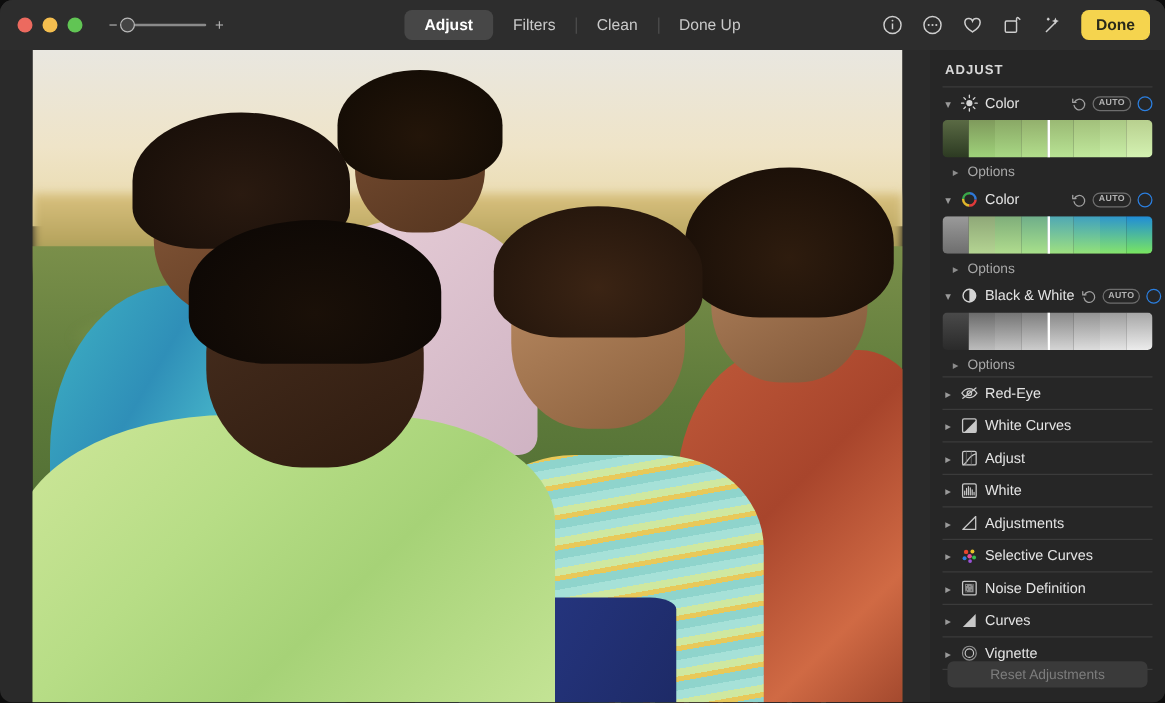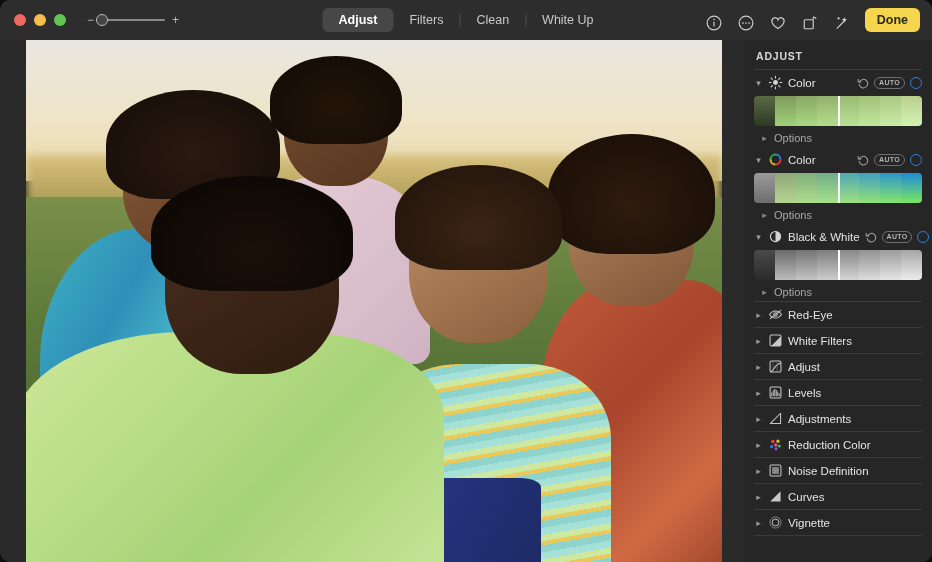--- a/index.html
+++ b/index.html
@@ -46,21 +46,21 @@
   .seg {
     font-size: 12.5px; color: #c9c9c9;
     padding: 4px 16px; border-radius: 6px;
     line-height: 16px; white-space: nowrap;
   }
   .seg.active { background: #474747; color: #fff; font-weight: 600; }
   .segdiv { width: 1px; height: 13px; background: #4e4e4e; }
 
   .toolbar-right {
     position: absolute; right: 12px;
-    display: flex; align-items: flex-end; gap: 14px;
+    display: flex; align-items: center; gap: 14px;
   }
   .ticon { width: 18px; height: 18px; color: #cdcdcd; display: block; }
   .done-btn {
     background: #f5d44e; color: #2a2a1a;
     font-size: 12.5px; font-weight: 600;
     padding: 4px 12px; border-radius: 6px;
     border: none; line-height: 16px;
   }
 
   
@@ -233,21 +233,21 @@
       </div>
       <span class="zsign">+</span>
     </div>
 
     <div class="segmented">
       <div class="seg active">Adjust</div>
       <div class="seg">Filters</div>
       <div class="segdiv"></div>
       <div class="seg">Clean</div>
       <div class="segdiv"></div>
-      <div class="seg">White Up</div>
+      <div class="seg">Done Up</div>
     </div>
 
     <div class="toolbar-right">
       <svg class="ticon" viewBox="0 0 20 20" fill="none" stroke="currentColor" stroke-width="1.3">
         <circle cx="10" cy="10" r="7.6"></circle>
           <path d="M10 8.6v5.2"></path>
           <circle cx="10" cy="6.1" r=".85" fill="currentColor" stroke="none"></circle>
       </svg>
       <svg class="ticon" viewBox="0 0 20 20" fill="none" stroke="currentColor" stroke-width="1.3">
         <circle cx="10" cy="10" r="7.6"></circle>
@@ -406,42 +406,42 @@
       <span class="adj-label">Red-Eye</span>
     </div>
     <div class="hr"></div>
 
     <div class="adj-row">
       <span class="chev">▸</span>
       <svg class="adj-icon" viewBox="0 0 16 16">
         <rect x="2.2" y="2.2" width="11.6" height="11.6" rx="1.3" fill="none" stroke="#c8c8c8" stroke-width="1.1"></rect>
         <path d="M3.4 13.8L13.8 3.4v9.2a1.2 1.2 0 0 1-1.2 1.2z" fill="#c8c8c8"></path>
       </svg>
-      <span class="adj-label">White Filters</span>
+      <span class="adj-label">White Curves</span>
     </div>
     <div class="hr"></div>
 
     <div class="adj-row">
       <span class="chev">▸</span>
       <svg class="adj-icon" viewBox="0 0 16 16">
         <rect x="2.2" y="2.2" width="11.6" height="11.6" rx="1.3" fill="none" stroke="#c8c8c8" stroke-width="1.1"></rect>
         <path d="M2.2 13.8C6 13.8 7 5.2 13.8 4.4" fill="none" stroke="#c8c8c8" stroke-width="1.1"></path>
         <path d="M5.4 2.2v11.6M9.6 2.2v11.6" stroke="#7a7a7a" stroke-width=".6"></path>
       </svg>
       <span class="adj-label">Adjust</span>
     </div>
     <div class="hr"></div>
 
     <div class="adj-row">
       <span class="chev">▸</span>
       <svg class="adj-icon" viewBox="0 0 16 16">
         <rect x="2.2" y="2.2" width="11.6" height="11.6" rx="1.3" fill="none" stroke="#c8c8c8" stroke-width="1.1"></rect>
         <path d="M4 11.6V8.4M5.6 11.6V6M7.2 11.6V4.6M8.8 11.6V5.6M10.4 11.6V7.4M12 11.6V9.4" stroke="#c8c8c8" stroke-width="1" stroke-linecap="round"></path>
       </svg>
-      <span class="adj-label">Levels</span>
+      <span class="adj-label">White</span>
     </div>
     <div class="hr"></div>
 
     <div class="adj-row">
       <span class="chev">▸</span>
       <svg class="adj-icon" viewBox="0 0 16 16">
         <path d="M2.4 13.4L13.4 2.4v11z" fill="none" stroke="#c8c8c8" stroke-width="1.1" stroke-linejoin="round"></path>
       </svg>
       <span class="adj-label">Adjustments</span>
     </div>
@@ -450,21 +450,21 @@
     <div class="adj-row">
       <span class="chev">▸</span>
       <svg class="adj-icon" viewBox="0 0 16 16">
         <circle cx="5.2" cy="4.8" r="1.9" fill="#e8462e"></circle>
           <circle cx="10.6" cy="4.4" r="1.7" fill="#e8c22a"></circle>
         <circle cx="3.9" cy="10.3" r="1.7" fill="#2e7ee0"></circle>
           <circle cx="8.2" cy="8.6" r="1.9" fill="#e84a9a"></circle>
         <circle cx="12" cy="9.6" r="1.7" fill="#3aba52"></circle>
           <circle cx="8.6" cy="12.6" r="1.6" fill="#9a52d8"></circle>
       </svg>
-      <span class="adj-label">Reduction Color</span>
+      <span class="adj-label">Selective Curves</span>
     </div>
     <div class="hr"></div>
 
     <div class="adj-row">
       <span class="chev">▸</span>
       <svg class="adj-icon" viewBox="0 0 16 16">
         <rect x="2.2" y="2.2" width="11.6" height="11.6" rx="1.3" fill="none" stroke="#c8c8c8" stroke-width="1.1"></rect>
         <rect x="4.4" y="4.4" width="7.2" height="7.2" fill="#8e8e8e"></rect>
         <circle cx="5.6" cy="5.6" r=".5" fill="#2a2a2a"></circle>
           <circle cx="8.4" cy="6.4" r=".5" fill="#2a2a2a"></circle>
@@ -489,14 +489,15 @@
     <div class="adj-row">
       <span class="chev">▸</span>
       <svg class="adj-icon" viewBox="0 0 16 16">
         <circle cx="8" cy="8" r="5.9" fill="none" stroke="#8e8e8e" stroke-width="1"></circle>
         <circle cx="8" cy="8" r="3.6" fill="none" stroke="#c8c8c8" stroke-width="1"></circle>
       </svg>
       <span class="adj-label">Vignette</span>
     </div>
     <div class="hr"></div>
 
+    <div class="reset-btn">Reset Adjustments</div>
   </div>
 </div>
 
 </body></html>

